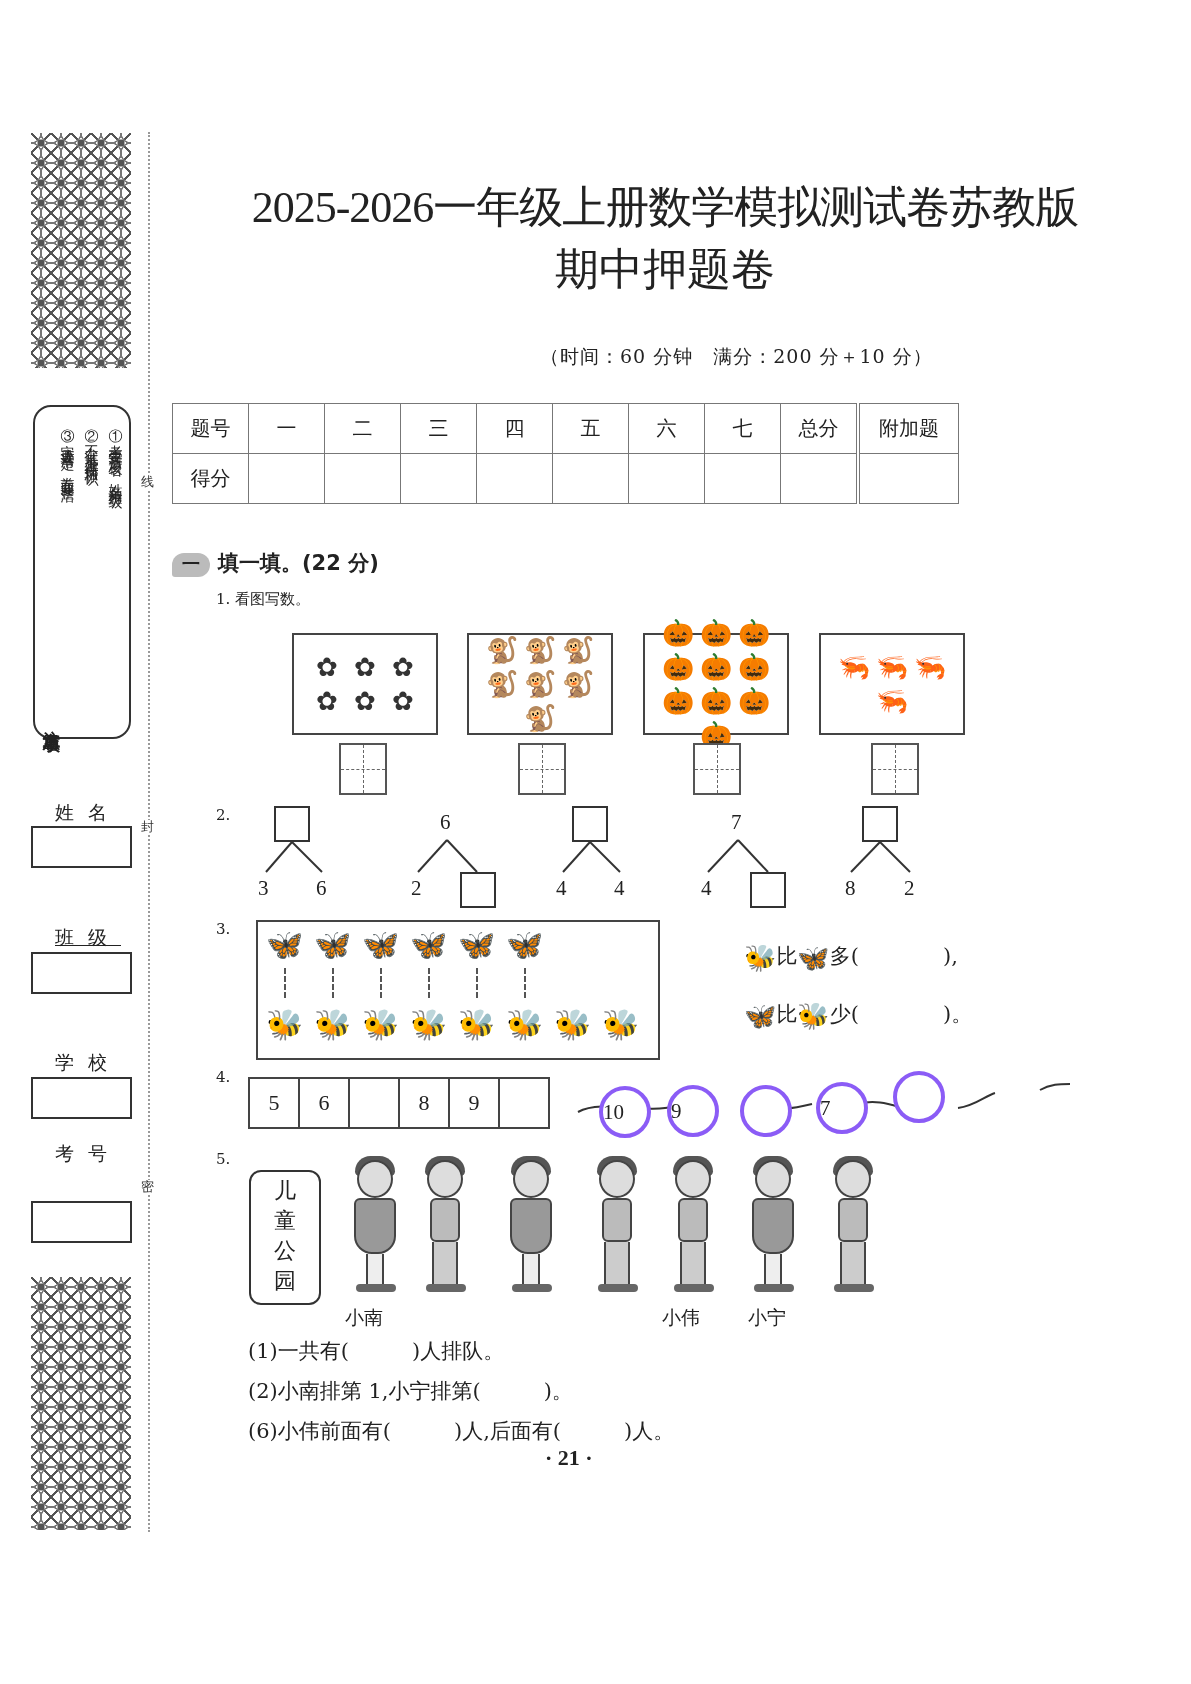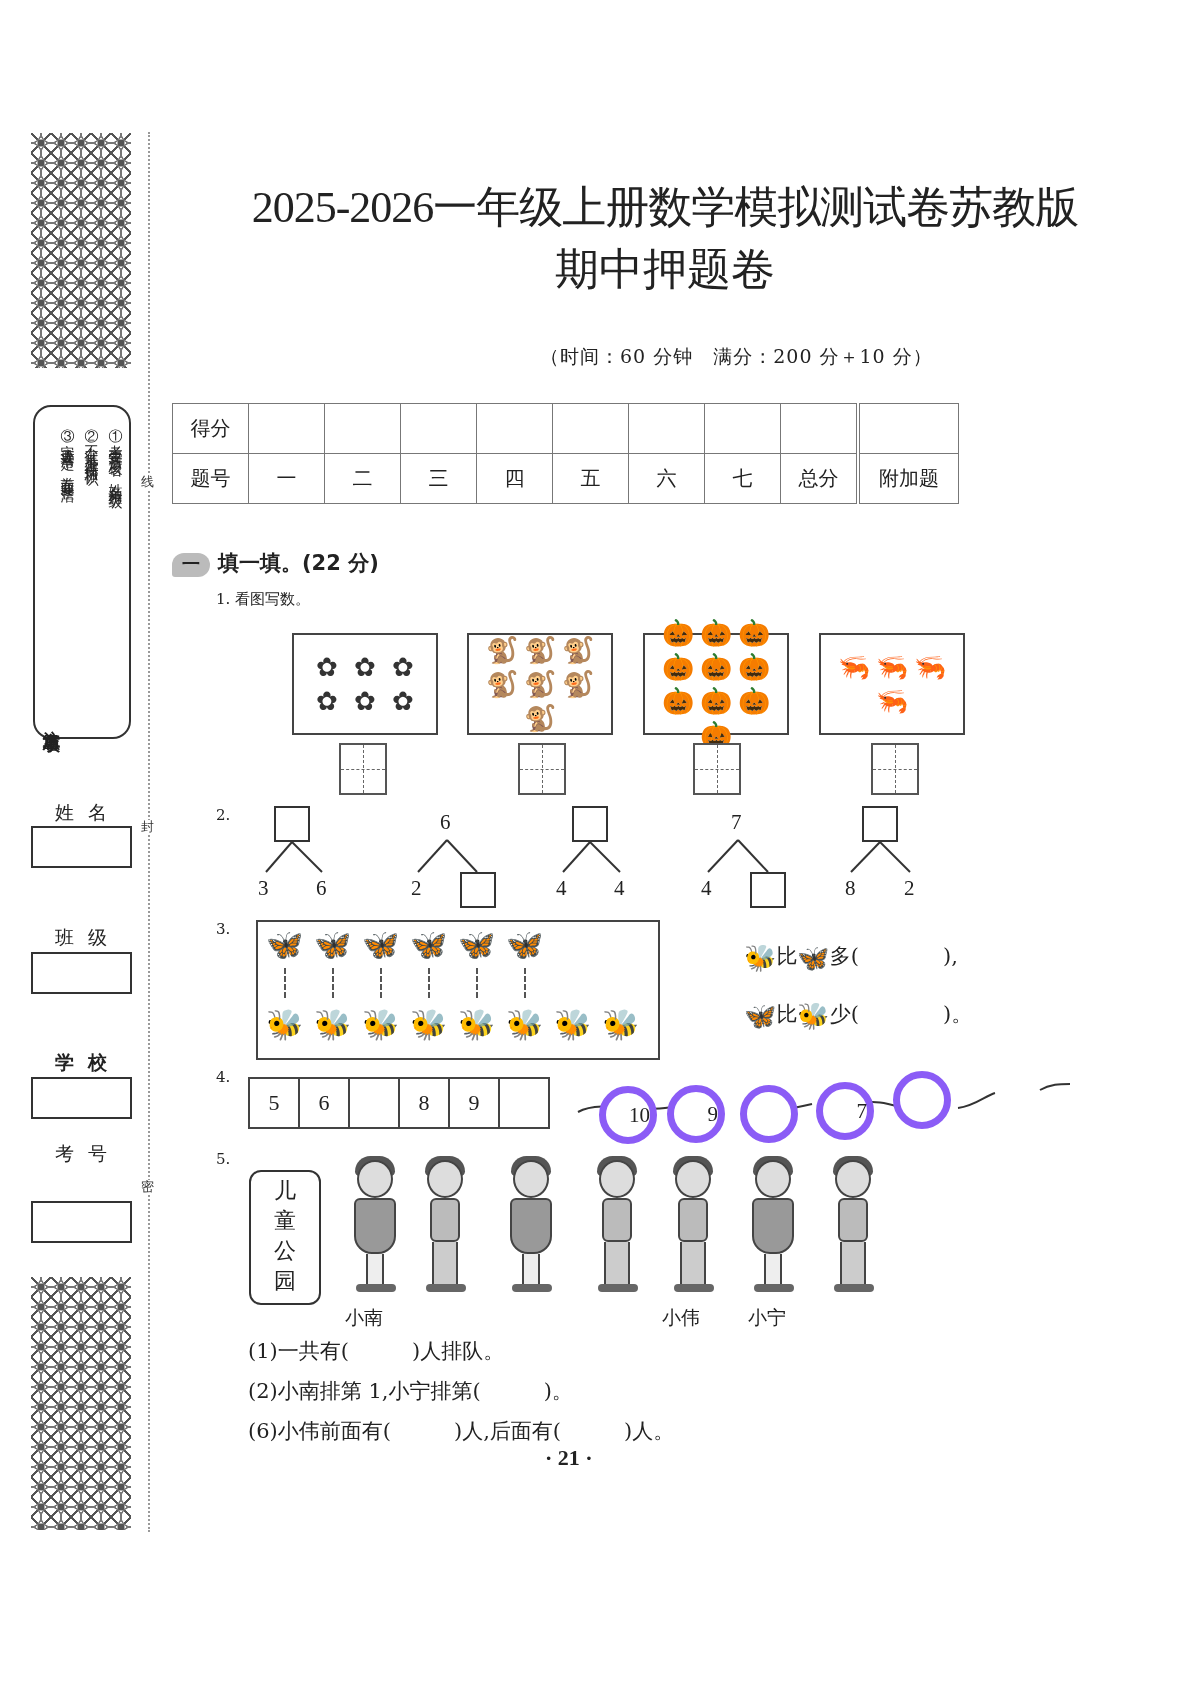--- a/index.html
+++ b/index.html
@@ -46,21 +46,21 @@
   .sq{position:absolute;width:36px;height:36px;border:2px solid #333;box-sizing:border-box;background:#fff;}
   .num{position:absolute;font-size:21px;font-family:"Liberation Serif","DejaVu Serif",serif;}
   svg.lines{position:absolute;left:0;top:0;overflow:visible;}
   .q3box{position:absolute;left:256px;top:920px;width:404px;height:140px;border:2px solid #444;box-sizing:border-box;}
   .critter{position:absolute;font-size:30px;line-height:34px;color:#333;}
   .dash{position:absolute;width:0;height:30px;border-left:2px dashed #555;}
   .cmp{position:absolute;left:714px;font-size:21px;margin-left:30px;}
   .cmp span.ic{font-size:26px;vertical-align:middle;}
   table.seq{position:absolute;left:248px;top:1077px;border-collapse:collapse;}
   table.seq td{border:2px solid #444;width:48px;height:48px;text-align:center;font-size:22px;font-family:"Liberation Serif","DejaVu Serif",serif;padding:0;}
-  .circ{position:absolute;width:44px;height:44px;border:7px solid #8b5cf6;border-radius:50%;text-align:right;line-height:44px;font-size:21px;background:#fff;font-family:"Liberation Serif","DejaVu Serif",serif;}
+  .circ{position:absolute;width:44px;height:44px;border:4px solid #8b5cf6;border-radius:50%;text-align:left;line-height:44px;font-size:21px;background:#fff;font-family:"Liberation Serif","DejaVu Serif",serif;}
   .park{position:absolute;left:249px;top:1170px;width:72px;height:135px;border:2px solid #333;border-radius:12px;text-align:center;font-family:"DejaVu Sans","Liberation Sans",sans-serif;font-size:22px;line-height:30px;padding-top:4px;box-sizing:border-box;}
   .kid{position:absolute;top:1160px;width:70px;height:135px;}
   .kid .head{position:absolute;left:17px;top:0;width:36px;height:38px;border-radius:50%;background:#ddd;border:2px solid #444;box-sizing:border-box;}
   .kid .hair{position:absolute;left:15px;top:-4px;width:40px;height:20px;border-radius:20px 20px 6px 6px;background:#555;}
   .kid .body{position:absolute;left:20px;top:38px;width:30px;height:44px;background:#bbb;border:2px solid #444;border-radius:6px;box-sizing:border-box;}
   .kid .legs{position:absolute;left:22px;top:82px;width:26px;height:44px;background:#ccc;border:2px solid #444;border-top:none;box-sizing:border-box;}
   .kid .feet{position:absolute;left:16px;top:124px;width:40px;height:8px;background:#666;border-radius:4px;}
   .kid.girl .body{left:14px;width:42px;border-radius:6px 6px 18px 18px;height:56px;background:#999;}
   .kid.girl .legs{top:94px;left:26px;width:18px;height:32px;background:#eee;}
   .kid-name{position:absolute;top:1305px;font-family:"DejaVu Sans","Liberation Sans",sans-serif;font-size:19px;}
@@ -79,56 +79,56 @@
 
 <div class="notice">
   <div class="notice-col" style="right:2px;">①考生要写清校名、姓名和班级</div>
   <div class="notice-col" style="right:26px;">②不在试卷上做任何标识</div>
   <div class="notice-col" style="right:50px;">③字迹要清楚，卷面要整洁</div>
   <div class="notice-title">注意事项</div>
 </div>
 
 <div class="field-label" style="top:800px;">姓名</div>
 <div class="field-box" style="top:826px;"></div>
-<div class="field-label" style="top:925px;">班级</div>
+<div class="field-label" style="top:925px;text-decoration:underline;">班级</div>
 <div class="field-box" style="top:952px;"></div>
-<div class="field-label" style="top:1050px;font-weight:bold;">学校</div>
+<div class="field-label" style="top:1050px;">学校</div>
 <div class="field-box" style="top:1077px;"></div>
 <div class="field-label" style="top:1141px;">考号</div>
 <div class="field-box" style="top:1201px;"></div>
 
 <div class="title1">2025-2026一年级上册数学模拟测试卷苏教版</div>
 <div class="title2">期中押题卷</div>
 <div class="meta">（时间：60 分钟　满分：200 分＋10 分）</div>
 
 <table class="score">
   <tbody>
       <tr>
-    <td>得分</td>
-    <td></td>
-    <td></td>
-    <td></td>
-    <td></td>
-    <td></td>
-    <td></td>
-    <td></td>
-    <td></td>
-    <td class="extra"></td>
-  </tr>
-  <tr>
     <td>题号</td>
     <td>一</td>
     <td>二</td>
     <td>三</td>
     <td>四</td>
     <td>五</td>
     <td>六</td>
     <td>七</td>
     <td>总分</td>
     <td class="extra">附加题</td>
+  </tr>
+  <tr>
+    <td>得分</td>
+    <td></td>
+    <td></td>
+    <td></td>
+    <td></td>
+    <td></td>
+    <td></td>
+    <td></td>
+    <td></td>
+    <td class="extra"></td>
   </tr>
 </tbody>
   </table>
 
 <div class="sec-badge">一</div>
 <div class="sec-title">填一填。(22 分)</div>
 
 <div class="q" style="left:216px;top:590px;">1. 看图写数。</div>
 <div class="pic" id="pic0" style="left:292px;">
     <span>✿</span>

